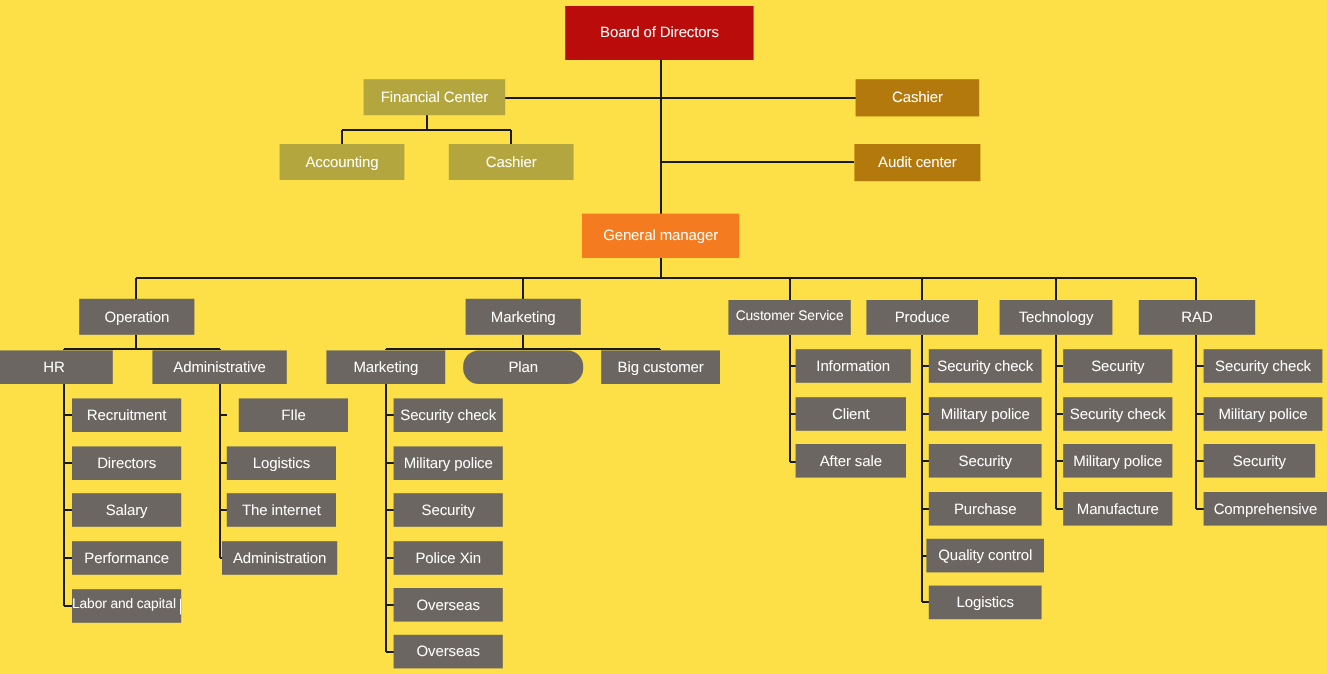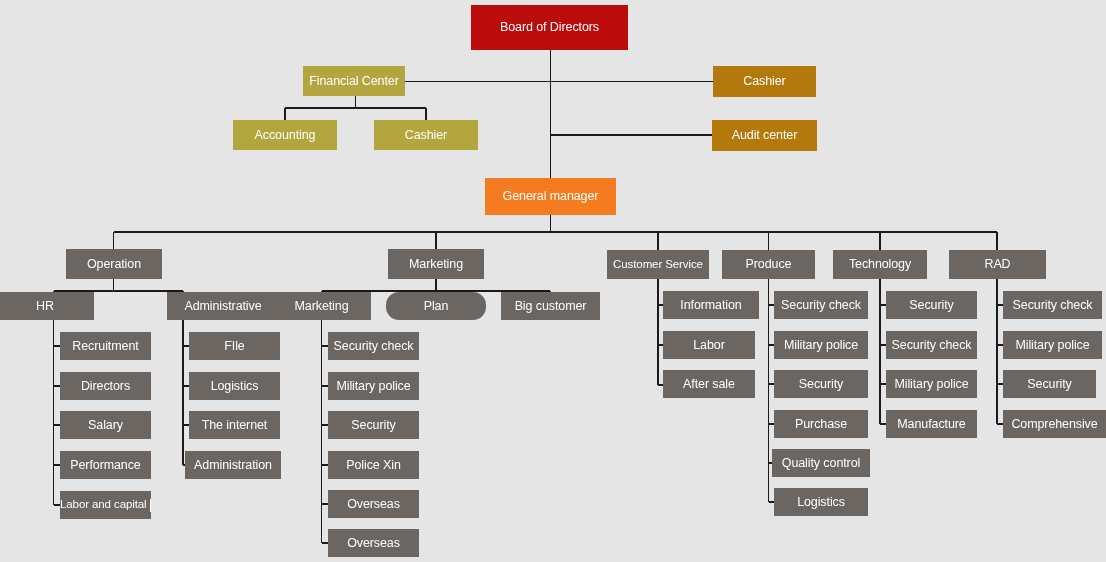--- a/index.html
+++ b/index.html
@@ -1,17 +1,17 @@
 <!DOCTYPE html>
 <html><head>
 <meta charset="utf-8">
 <style>
   html,body{margin:0;padding:0;background:#ffffff;}
   body{font-family:"Liberation Sans","DejaVu Sans",sans-serif;}
-  #chart{position:relative;width:1106px;height:562px;overflow:hidden;background:#e5e5e5;}
+  #chart{position:relative;width:1106px;height:562px;overflow:hidden;background:#fde047;}
   #lines{position:absolute;left:0;top:0;width:1106px;height:562px;}
   .node{position:absolute;box-sizing:border-box;color:#ffffff;display:flex;
         align-items:center;justify-content:center;font-size:12.5px;
         line-height:1;white-space:nowrap;overflow:hidden;letter-spacing:-0.1px;}
   .n-root{background:#bb0c0c;}
   .n-gold{background:#b4790d;}
   .n-khaki{background:#b3a63f;}
   .n-orange{background:#f47b20;}
   .n-gray{background:#6b6661;}
   .caret{display:inline-block;width:1px;height:13px;background:#ffffff;
@@ -106,21 +106,21 @@
       <path d="M997 424 L1003 424"></path>
     </g>
   </svg>
 
   <div class="node n-root" style="left:471px;top:5px;width:157px;height:45px;">Board of Directors</div>
 
   <div class="node n-gold" style="left:713px;top:66px;width:103px;height:31px;">Cashier</div>
 
   <div class="node n-gold" style="left:712px;top:120px;width:105px;height:31px;">Audit center</div>
 
-  <div class="node n-khaki" style="left:303px;top:66px;width:102px;height:30px;">Financial Center</div>
+  <div class="node n-khaki" style="left:303px;top:66px;width:118px;height:30px;">Financial Center</div>
 
   <div class="node n-khaki" style="left:233px;top:120px;width:104px;height:30px;">Accounting</div>
 
   <div class="node n-khaki" style="left:374px;top:120px;width:104px;height:30px;">Cashier</div>
 
   <div class="node n-orange" style="left:485px;top:178px;width:131px;height:37px;">General manager</div>
 
   <div class="node n-gray" style="left:66px;top:249px;width:96px;height:30px;">Operation</div>
 
   <div class="node n-gray" style="left:388px;top:249px;width:96px;height:30px;">Marketing</div>
@@ -128,51 +128,51 @@
   <div class="node n-gray" style="left:607px;top:250px;width:102px;height:29px;font-size:11.5px;">Customer Service</div>
 
   <div class="node n-gray" style="left:722px;top:250px;width:93px;height:29px;">Produce</div>
 
   <div class="node n-gray" style="left:833px;top:250px;width:94px;height:29px;">Technology</div>
 
   <div class="node n-gray" style="left:949px;top:250px;width:97px;height:29px;">RAD</div>
 
   <div class="node n-gray" style="left:-4px;top:292px;width:98px;height:28px;">HR</div>
 
-  <div class="node n-gray" style="left:127px;top:292px;width:112px;height:28px;margin-left:40px;">Administrative</div>
+  <div class="node n-gray" style="left:127px;top:292px;width:112px;height:28px;">Administrative</div>
 
   <div class="node n-gray" style="left:272px;top:292px;width:99px;height:28px;">Marketing</div>
 
   <div class="node n-gray" style="left:386px;top:292px;width:100px;height:28px;border-radius:13px;">Plan</div>
 
   <div class="node n-gray" style="left:501px;top:292px;width:99px;height:28px;">Big customer</div>
 
   <div class="node n-gray" style="left:60px;top:332px;width:91px;height:28px;">Recruitment</div>
   <div class="node n-gray" style="left:60px;top:372px;width:91px;height:28px;">Directors</div>
   <div class="node n-gray" style="left:60px;top:411px;width:91px;height:28px;">Salary</div>
   <div class="node n-gray" style="left:60px;top:451px;width:91px;height:28px;text-align:right;">Performance</div>
   <div class="node n-gray" style="left:60px;top:491px;width:91px;height:28px;font-size:11.5px;justify-content:space-between;">
     <span>Labor and capital</span>
       <span class="caret"></span>
   </div>
 
-  <div class="node n-gray" style="left:189px;top:332px;width:91px;height:28px;">FIle</div>
+  <div class="node n-gray" style="left:199px;top:332px;width:91px;height:28px;">FIle</div>
   <div class="node n-gray" style="left:189px;top:372px;width:91px;height:28px;">Logistics</div>
   <div class="node n-gray" style="left:189px;top:411px;width:91px;height:28px;">The internet</div>
   <div class="node n-gray" style="left:185px;top:451px;width:96px;height:28px;">Administration</div>
 
   <div class="node n-gray" style="left:328px;top:332px;width:91px;height:28px;">Security check</div>
   <div class="node n-gray" style="left:328px;top:372px;width:91px;height:28px;">Military police</div>
   <div class="node n-gray" style="left:328px;top:411px;width:91px;height:28px;">Security</div>
   <div class="node n-gray" style="left:328px;top:451px;width:91px;height:28px;">Police Xin</div>
   <div class="node n-gray" style="left:328px;top:490px;width:91px;height:28px;">Overseas</div>
   <div class="node n-gray" style="left:328px;top:529px;width:91px;height:28px;">Overseas</div>
 
   <div class="node n-gray" style="left:663px;top:291px;width:96px;height:28px;">Information</div>
-  <div class="node n-gray" style="left:663px;top:331px;width:92px;height:28px;">Labor</div>
+  <div class="node n-gray" style="left:663px;top:331px;width:92px;height:28px;">Client</div>
   <div class="node n-gray" style="left:663px;top:370px;width:92px;height:28px;">After sale</div>
 
   <div class="node n-gray" style="left:774px;top:291px;width:94px;height:28px;">Security check</div>
   <div class="node n-gray" style="left:774px;top:331px;width:94px;height:28px;">Military police</div>
   <div class="node n-gray" style="left:774px;top:370px;width:94px;height:28px;">Security</div>
   <div class="node n-gray" style="left:774px;top:410px;width:94px;height:28px;">Purchase</div>
   <div class="node n-gray" style="left:772px;top:449px;width:98px;height:28px;">Quality control</div>
   <div class="node n-gray" style="left:774px;top:488px;width:94px;height:28px;">Logistics</div>
 
   <div class="node n-gray" style="left:886px;top:291px;width:91px;height:28px;">Security</div>

